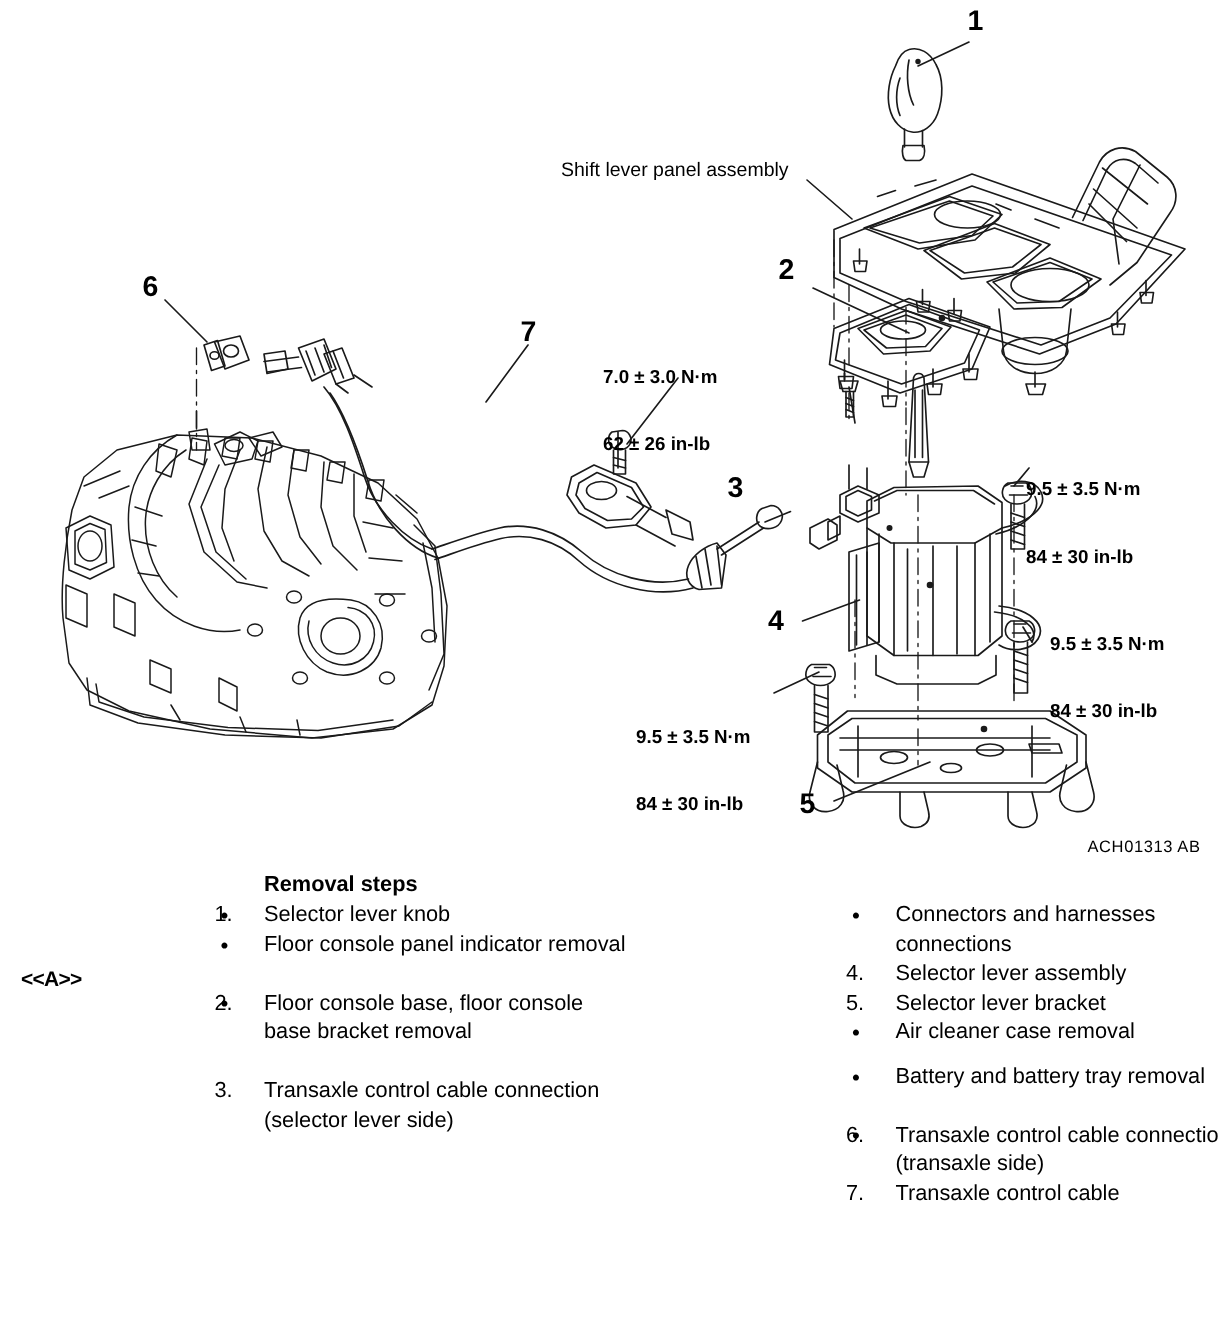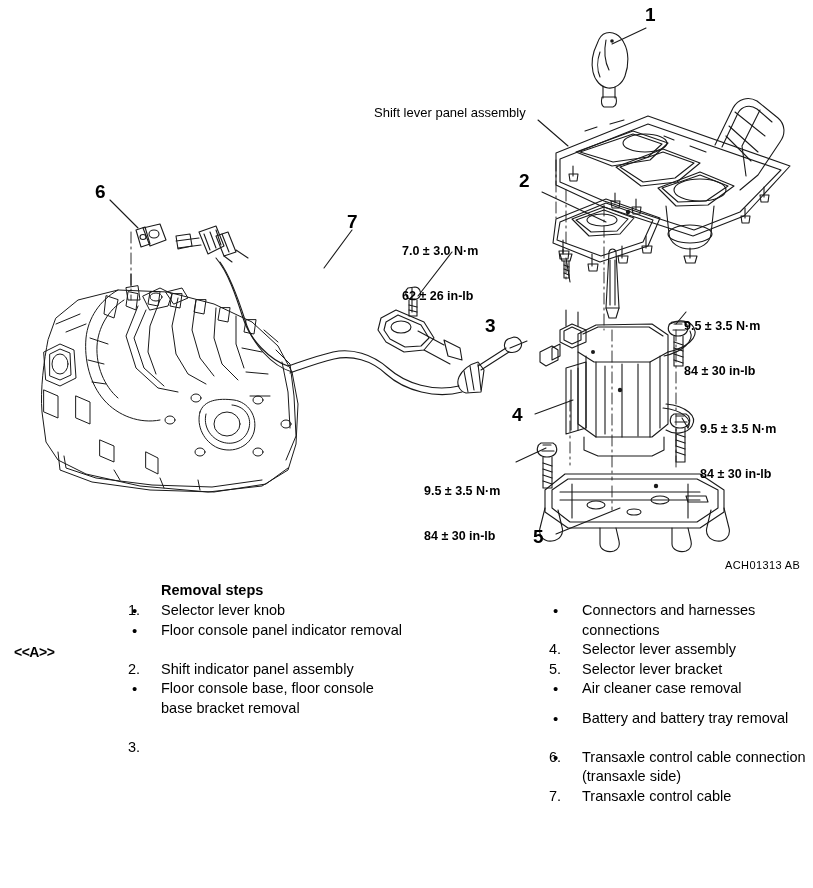--- a/index.html
+++ b/index.html
@@ -64,20 +64,21 @@
     position: absolute;
     left: 14px;
     top: 64px;
     font-size: 14px;
     font-weight: 700;
     letter-spacing: -0.5px;
   }
   .steps-col {
     position: absolute;
     top: 0;
+    margin-left: 15px;
   }
   #col-left  { left: 128px; width: 275px; }
   #col-right { left: 549px; width: 264px; }
 
   .steps-title {
     font-size: 14.5px;
     font-weight: 700;
     margin: 0 0 1px 33px;
     line-height: 20px;
   }
@@ -437,23 +438,23 @@
 <div id="steps">
 
   <div id="section-marker">&lt;&lt;A&gt;&gt;</div>
 
   <div class="steps-col" id="col-left">
     <div class="steps-title">Removal steps</div>
     <ul class="steps-list" id="list-left">
         <li><span class="marker bullet">•</span></li>
         <li><span class="marker">1.</span><span>Selector lever knob</span></li>
         <li><span class="marker bullet">•</span><span>Floor console panel indicator removal</span></li>
-        <li class="gap-1"><span class="marker">2.</span><span>Shift indicator panel assembly</span></li>
+        <li class="gap-1"><span class="marker">2.</span></li>
         <li><span class="marker bullet">•</span><span>Floor console base, floor console base bracket removal</span></li>
-        <li class="gap-1"><span class="marker">3.</span></li>
+        <li class="gap-1"><span class="marker">3.</span><span>Transaxle control cable connection (selector lever side)</span></li>
       </ul>
   </div>
 
   <div class="steps-col" id="col-right">
     <div class="spacer-title"></div>
     <ul class="steps-list" id="list-right">
         <li><span class="marker bullet">•</span><span>Connectors and harnesses connections</span></li>
         <li><span class="marker">4.</span><span>Selector lever assembly</span></li>
         <li><span class="marker">5.</span><span>Selector lever bracket</span></li>
         <li><span class="marker bullet">•</span><span>Air cleaner case removal</span></li>

